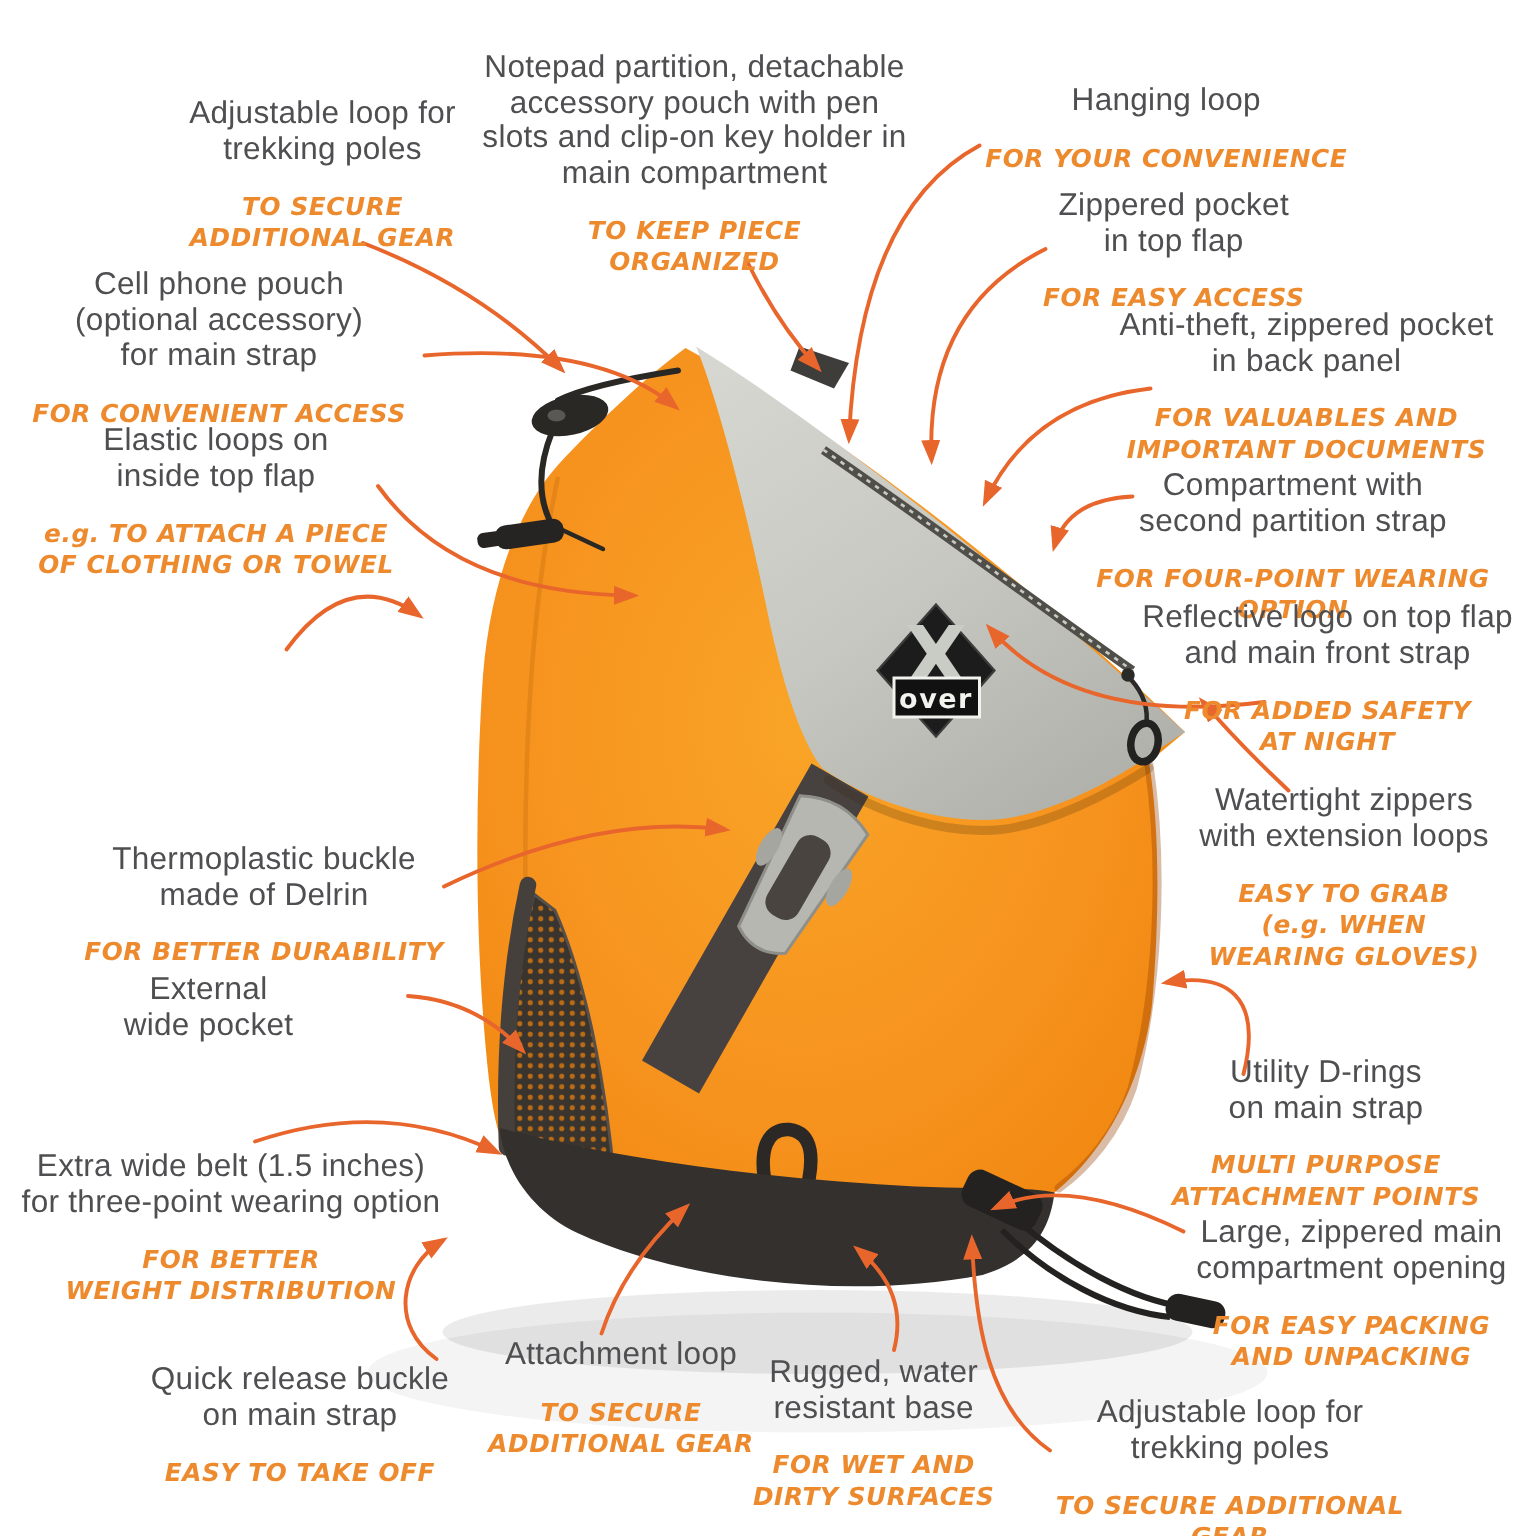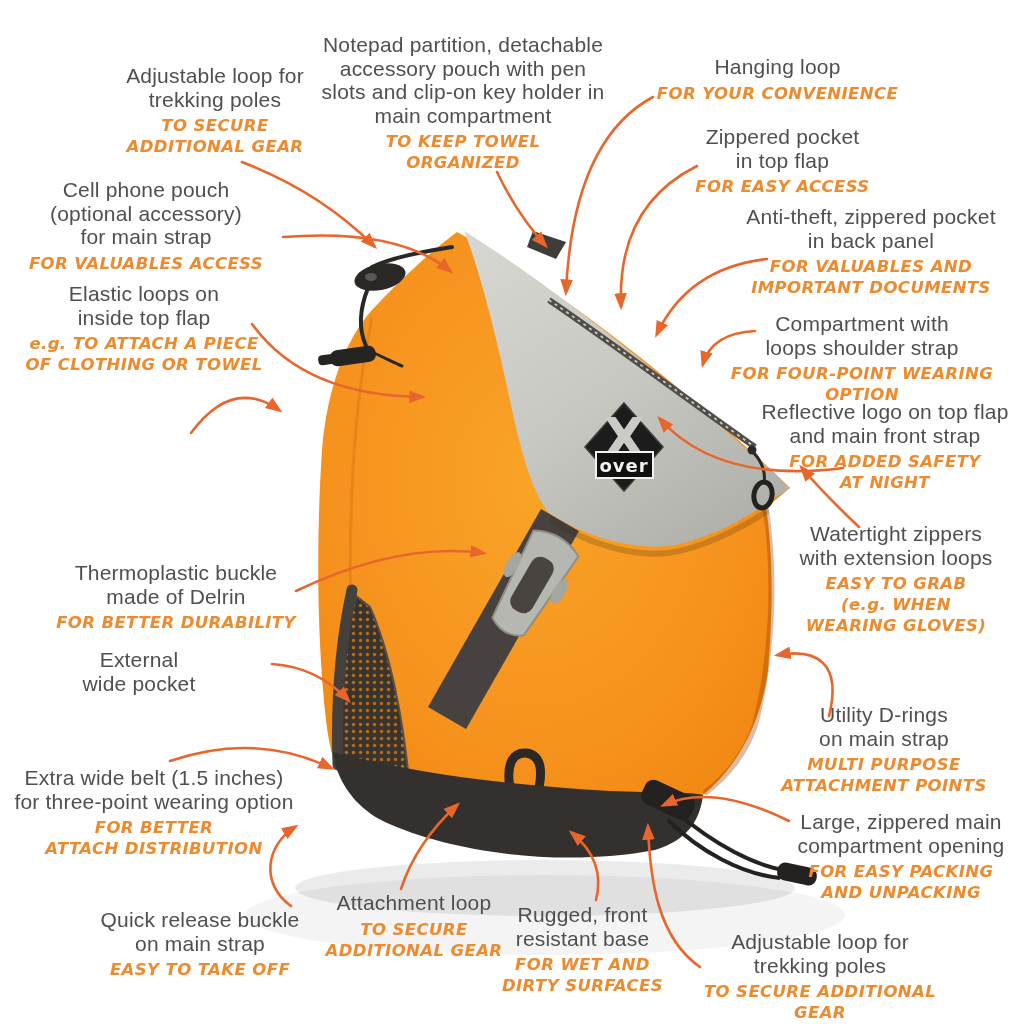--- a/index.html
+++ b/index.html
@@ -2,21 +2,21 @@
 <html><head>
 <meta charset="utf-8">
 <style>
   html,body{margin:0;padding:0;background:#ffffff;}
   .stage{position:relative;width:1021px;height:1024px;background:#ffffff;overflow:hidden;
          font-family:"Liberation Sans",sans-serif;}
   svg.layer{position:absolute;left:0;top:0;width:1021px;height:1024px;}
   .label{position:absolute;text-align:center;}
   .label .t{font-family:"Liberation Sans",sans-serif;font-size:21px;line-height:1.12;
             color:#4f4f52;white-space:pre-line;letter-spacing:.2px;}
-  .label .s{margin-top:4px;font-family:"DejaVu Sans",sans-serif;font-style:italic;font-weight:bold;
+  .label .s{margin-top:16px;font-family:"DejaVu Sans",sans-serif;font-style:italic;font-weight:bold;
             font-size:16.5px;line-height:1.28;color:#ee8a2e;white-space:pre-line;letter-spacing:.4px;}
 </style>
 </head>
 <body>
 
 <div class="stage">
 
   <svg class="layer" viewBox="0 0 1021 1024">
     <defs>
       <radialGradient id="og" cx="46%" cy="40%" r="78%">
@@ -143,53 +143,53 @@
     <div class="t">Adjustable loop for
 trekking poles</div>
     <div class="s">TO SECURE
 ADDITIONAL GEAR</div>
   </div>
   <div class="label" style="left:318px;top:33px;width:290px">
     <div class="t">Notepad partition, detachable
 accessory pouch with pen
 slots and clip-on key holder in
 main compartment</div>
-    <div class="s">TO KEEP TOWEL
+    <div class="s">TO KEEP PIECE
 ORGANIZED</div>
   </div>
   <div class="label" style="left:650px;top:55px;width:255px">
     <div class="t">Hanging loop</div>
     <div class="s">FOR YOUR CONVENIENCE</div>
   </div>
   <div class="label" style="left:655px;top:125px;width:255px">
     <div class="t">Zippered pocket
 in top flap</div>
     <div class="s">FOR EASY ACCESS</div>
   </div>
   <div class="label" style="left:20px;top:178px;width:252px">
     <div class="t">Cell phone pouch
 (optional accessory)
 for main strap</div>
-    <div class="s">FOR VALUABLES ACCESS</div>
+    <div class="s">FOR CONVENIENT ACCESS</div>
   </div>
   <div class="label" style="left:730px;top:205px;width:282px">
     <div class="t">Anti-theft, zippered pocket
 in back panel</div>
     <div class="s">FOR VALUABLES AND
 IMPORTANT DOCUMENTS</div>
   </div>
   <div class="label" style="left:20px;top:282px;width:248px">
     <div class="t">Elastic loops on
 inside top flap</div>
     <div class="s">e.g. TO ATTACH A PIECE
 OF CLOTHING OR TOWEL</div>
   </div>
   <div class="label" style="left:706px;top:312px;width:312px">
     <div class="t">Compartment with
-loops shoulder strap</div>
+second partition strap</div>
     <div class="s">FOR FOUR-POINT WEARING OPTION</div>
   </div>
   <div class="label" style="left:746px;top:400px;width:278px">
     <div class="t">Reflective logo on top flap
 and main front strap</div>
     <div class="s">FOR ADDED SAFETY
 AT NIGHT</div>
   </div>
   <div class="label" style="left:50px;top:561px;width:252px">
     <div class="t">Thermoplastic buckle
@@ -210,40 +210,40 @@
   <div class="label" style="left:758px;top:703px;width:252px">
     <div class="t">Utility D-rings
 on main strap</div>
     <div class="s">MULTI PURPOSE
 ATTACHMENT POINTS</div>
   </div>
   <div class="label" style="left:13px;top:766px;width:282px">
     <div class="t">Extra wide belt (1.5 inches)
 for three-point wearing option</div>
     <div class="s">FOR BETTER
-ATTACH DISTRIBUTION</div>
+WEIGHT DISTRIBUTION</div>
   </div>
   <div class="label" style="left:770px;top:810px;width:262px">
     <div class="t">Large, zippered main
 compartment opening</div>
     <div class="s">FOR EASY PACKING
 AND UNPACKING</div>
   </div>
   <div class="label" style="left:75px;top:908px;width:250px">
     <div class="t">Quick release buckle
 on main strap</div>
     <div class="s">EASY TO TAKE OFF</div>
   </div>
   <div class="label" style="left:300px;top:891px;width:228px">
     <div class="t">Attachment loop</div>
     <div class="s">TO SECURE
 ADDITIONAL GEAR</div>
   </div>
   <div class="label" style="left:460px;top:903px;width:245px">
-    <div class="t">Rugged, front
+    <div class="t">Rugged, water
 resistant base</div>
     <div class="s">FOR WET AND
 DIRTY SURFACES</div>
   </div>
   <div class="label" style="left:690px;top:930px;width:260px">
     <div class="t">Adjustable loop for
 trekking poles</div>
     <div class="s">TO SECURE ADDITIONAL GEAR</div>
   </div>
 

